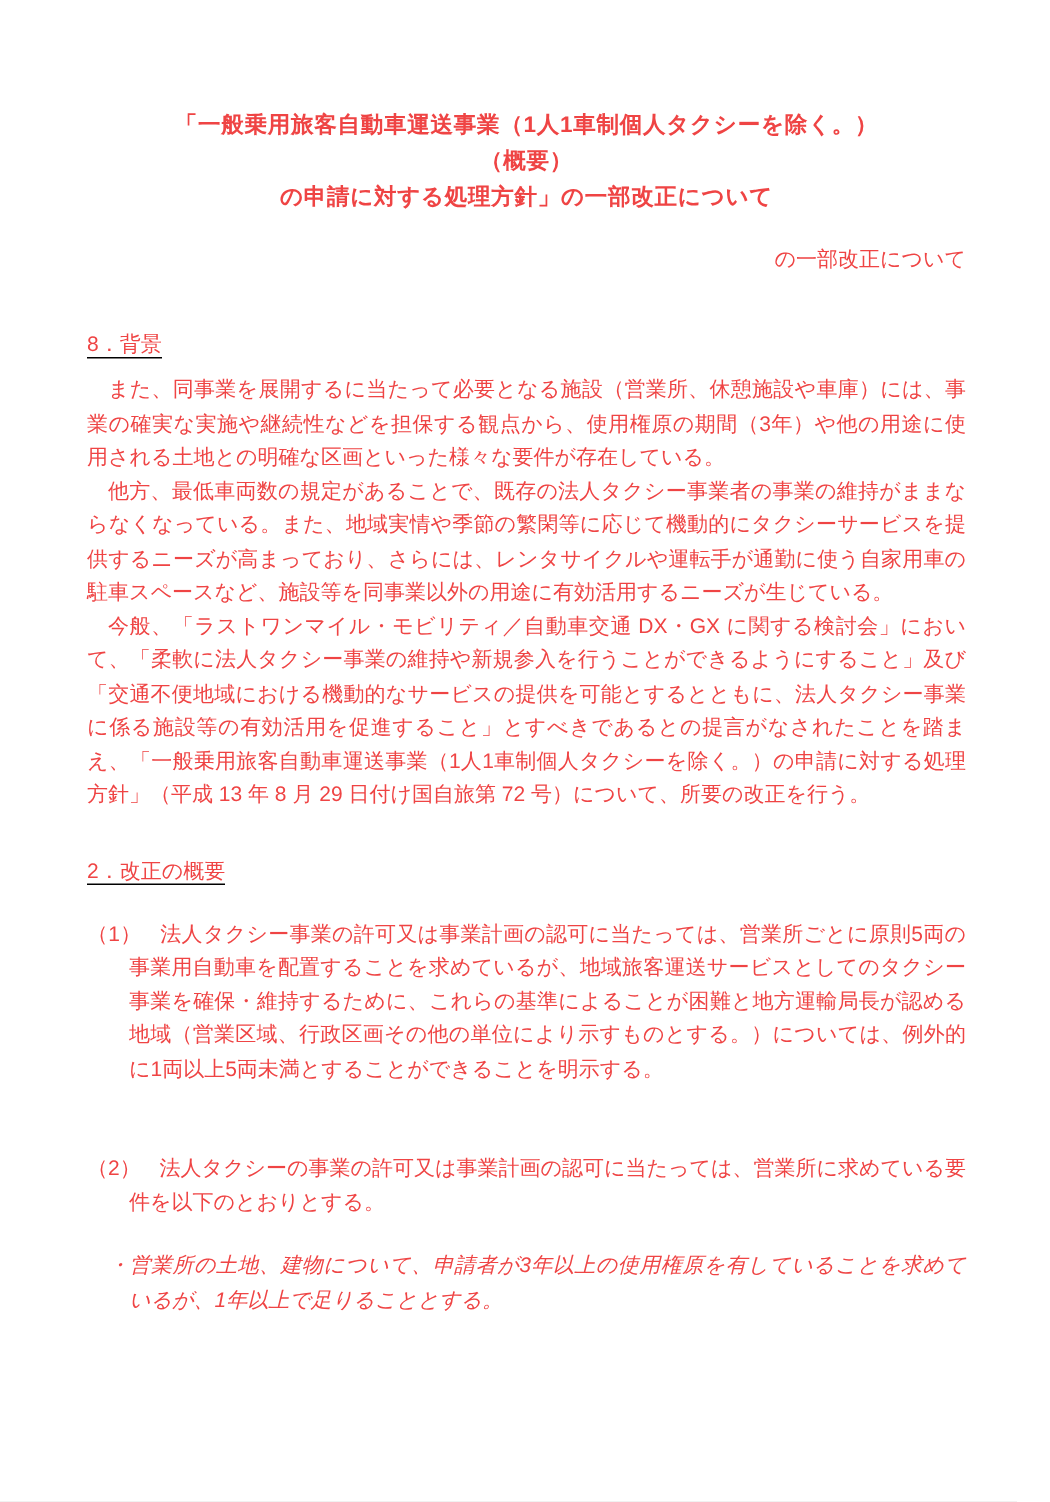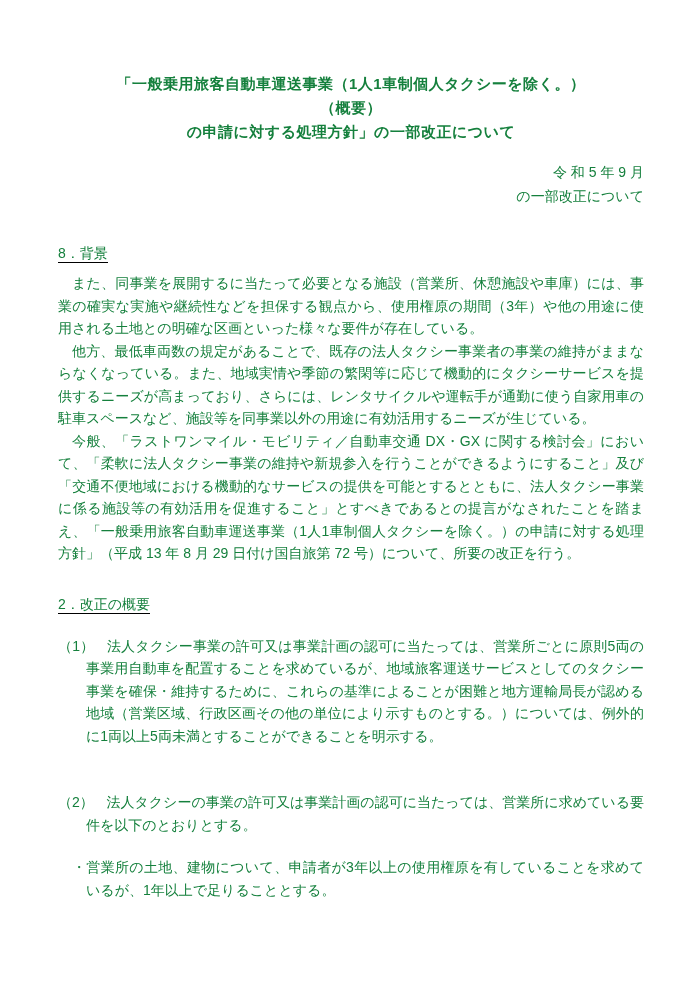--- a/index.html
+++ b/index.html
@@ -9,21 +9,21 @@
     font-family: "Liberation Sans", "DejaVu Sans", sans-serif;
   }
   .page {
     position: relative;
     width: 700px;
     height: 1001px;
     margin: 0 auto;
     background: #ffffff;
     box-sizing: border-box;
     padding: 72px 56px 40px 58px;
-    color: #15803d;
+    color: #ef4444;
     overflow: hidden;
   }
   .doc-title {
     text-align: center;
     font-weight: bold;
     font-size: 15px;
     line-height: 24px;
     letter-spacing: 0.5px;
   }
   .meta-block {
@@ -71,35 +71,35 @@
   }
   .bullet-item {
     margin: 0;
     margin-top: 20px;
     font-size: 14px;
     line-height: 22.5px;
     margin-left: 1em;
     padding-left: 1em;
     text-indent: -1em;
     text-align: justify;
+    font-style: italic;
   }
 </style>
 </head>
 <body>
 
 <div class="page">
 
   <div class="doc-title">
     <div>「一般乗用旅客自動車運送事業（1人1車制個人タクシーを除く。）</div>
     <div>（概要）</div>
     <div>の申請に対する処理方針」の一部改正について</div>
   </div>
 
   <div class="meta-block">
-    <div>令 和 5 年 9 月</div>
     <div>の一部改正について</div>
   </div>
 
   <div class="sec-heading">
     <span class="u">8．背景</span>
   </div>
 
   <div class="section-1">
     <p class="body-par">また、同事業を展開するに当たって必要となる施設（営業所、休憩施設や車庫）には、事業の確実な実施や継続性などを担保する観点から、使用権原の期間（3年）や他の用途に使用される土地との明確な区画といった様々な要件が存在している。</p>
     <p class="body-par">他方、最低車両数の規定があることで、既存の法人タクシー事業者の事業の維持がままならなくなっている。また、地域実情や季節の繁閑等に応じて機動的にタクシーサービスを提供するニーズが高まっており、さらには、レンタサイクルや運転手が通勤に使う自家用車の駐車スペースなど、施設等を同事業以外の用途に有効活用するニーズが生じている。</p>

